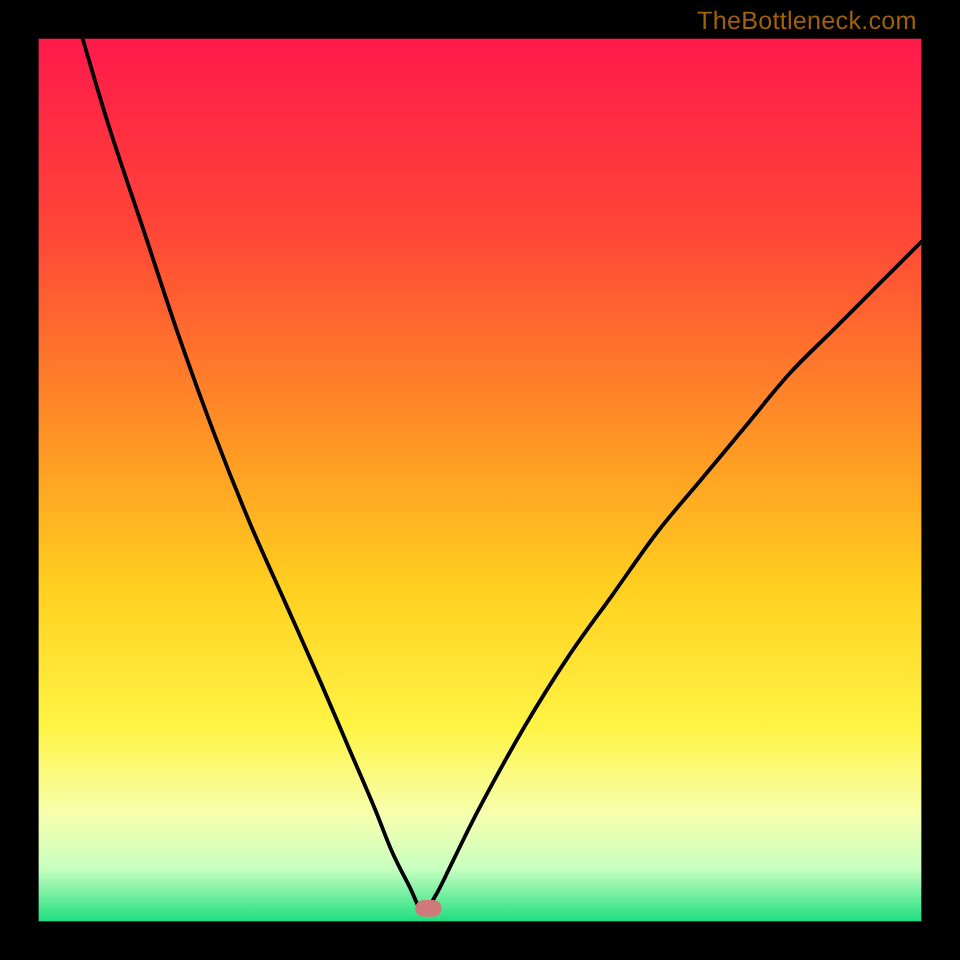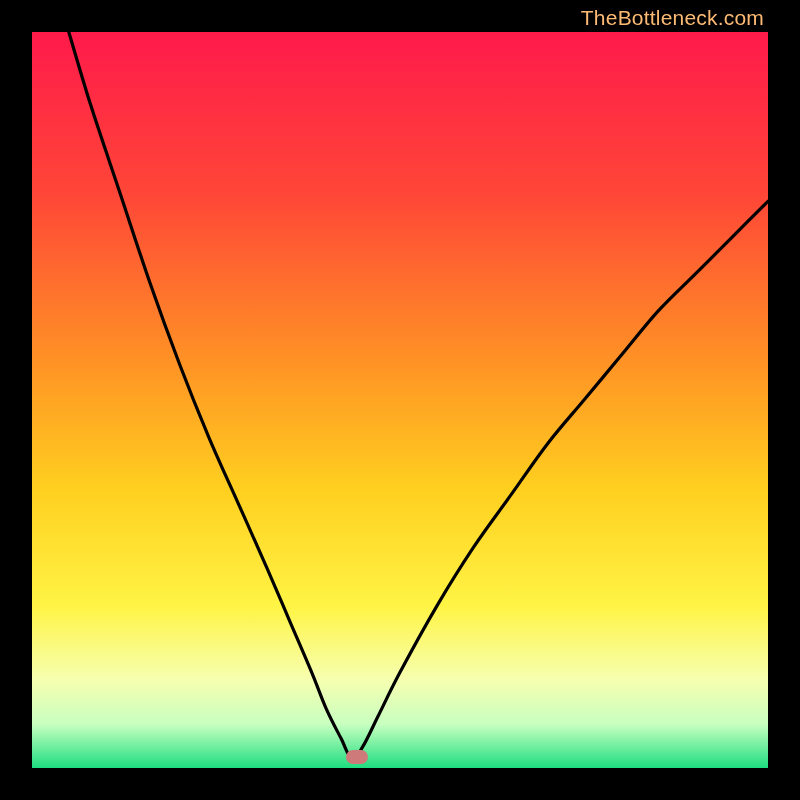--- a/index.html
+++ b/index.html
@@ -31,21 +31,21 @@
     position: absolute;
     left: 0;
     top: 0;
     width: 100%;
     height: 100%;
   }
   .watermark {
     position: absolute;
     top: 6px;
     right: 36px;
-    color: #fdba74;
+    color: #a16207;
     font-size: 21px;
     font-weight: 500;
     letter-spacing: 0.2px;
   }
   svg.curve {
     position: absolute;
     left: 0;
     top: 0;
     width: 100%;
     height: 100%;

